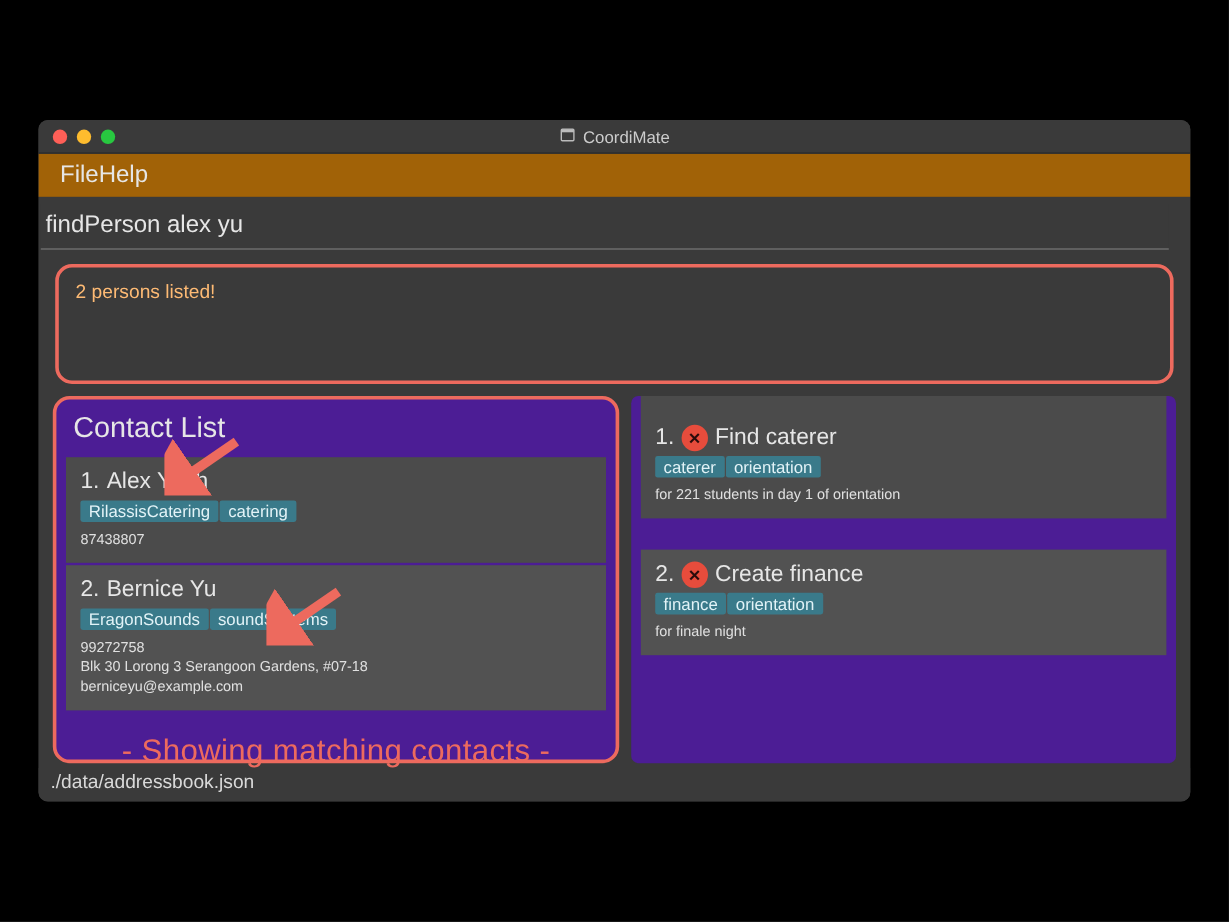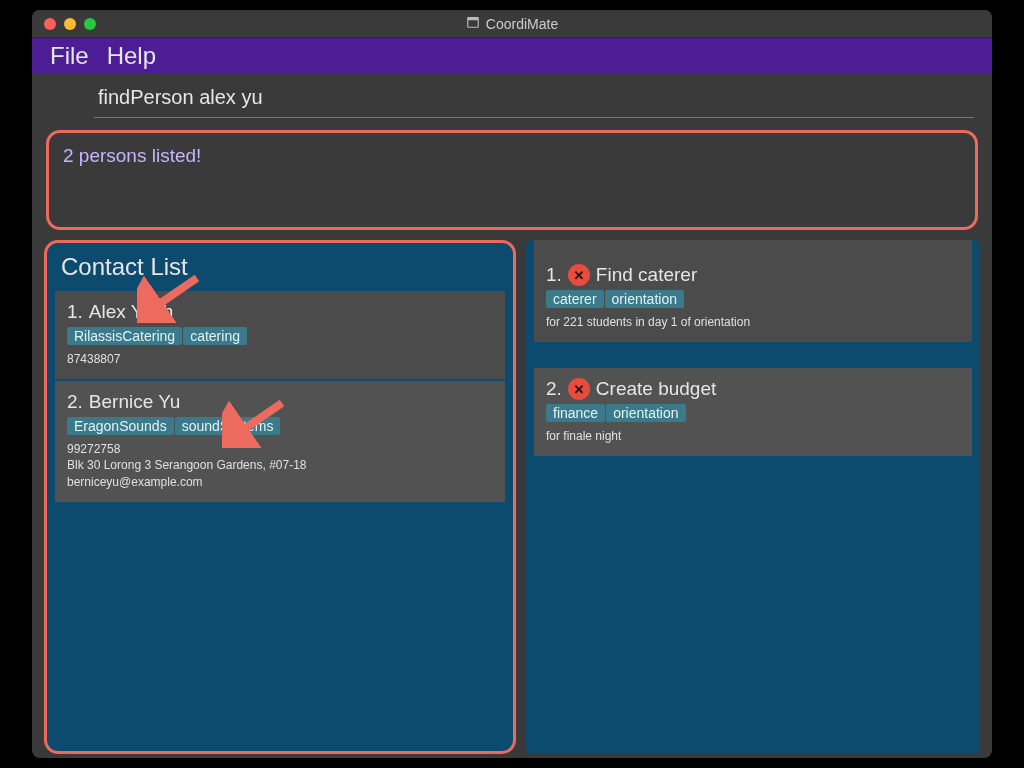--- a/index.html
+++ b/index.html
@@ -7,21 +7,21 @@
   body {
     font-family: -apple-system, BlinkMacSystemFont, "Segoe UI", Arial, sans-serif;
     background: #000;
     display: flex;
     align-items: center;
     justify-content: center;
     color: #e6e6e6;
   }
   .window {
     width: 960px;
-    height: 748px;
+    height: 568px;
     background: #3a3a3a;
     border-radius: 8px;
     overflow: hidden;
     display: flex;
     flex-direction: column;
     position: relative;
   }
   .titlebar {
     height: 28px;
     background: #3a3a3a;
@@ -49,58 +49,56 @@
     align-items: center;
     justify-content: center;
     gap: 6px;
     pointer-events: none;
   }
   .title-center svg { width: 14px; height: 14px; }
   .menubar {
     height: 36px;
     display: flex;
     align-items: center;
-    gap: 18px;
     padding: 0 18px;
-    background: #4c1d95;
-    font-size: 24px;
+    background: #a16207;
+    font-size: 20px;
   }
   .menubar span { color: #e6e6e6; cursor: default; }
   .cmd-container {
-    padding: 6px 18px 2px 14px;
-    margin-left: 48px;
+    padding: 6px 18px 2px 2px;
   }
   .cmd-input {
     width: 100%;
     background: #3a3a3a;
     border: none;
     border-bottom: 1px solid #777;
     color: #e6e6e6;
     font-size: 20px;
     padding: 6px 4px 8px 4px;
     outline: none;
   }
   .result-outer {
     margin: 10px 14px 2px 14px;
     border: 3px solid #ed6a5e;
     border-radius: 14px;
     padding: 12px 14px;
     min-height: 100px;
   }
-  .result-text { font-size: 19px; color: #c4b5fd; }
+  .result-text { font-size: 16px; color: #fdba74; }
   .panels {
     display: flex;
     flex: 1;
     gap: 10px;
     padding: 8px 12px 4px 12px;
     min-height: 0;
   }
   .panel {
     flex: 1;
-    background: #0c4a6e;
+    background: #4c1d95;
     border-radius: 6px;
     display: flex;
     flex-direction: column;
     position: relative;
     min-height: 0;
   }
   .panel.left {
     border: 3px solid #ed6a5e;
     border-radius: 14px;
     padding: 4px 6px 6px 6px;
@@ -223,20 +221,21 @@
           <div class="tags">
             <span class="tag">EragonSounds</span>
             <span class="tag">soundSystems</span>
           </div>
           <div class="meta">99272758</div>
           <div class="meta">Blk 30 Lorong 3 Serangoon Gardens, #07-18</div>
           <div class="meta">berniceyu@example.com</div>
         </div>
 
       </div>
+      <div class="caption">- Showing matching contacts -</div>
 
       <svg class="arrow" style="left:90px; top:30px;" width="70" height="50" viewBox="0 0 70 50">
         <defs>
             <marker id="ah1" markerWidth="8" markerHeight="8" refX="2" refY="4" orient="auto">
               <path d="M0,0 L8,4 L0,8 Z" fill="#ed6a5e"></path>
             </marker>
           </defs>
         <line x1="60" y1="5" x2="12" y2="38" stroke="#ed6a5e" stroke-width="8" marker-end="url(#ah1)"></line>
       </svg>
       <svg class="arrow" style="left:175px; top:155px;" width="70" height="50" viewBox="0 0 70 50">
@@ -264,28 +263,31 @@
           </div>
           <div class="meta">for 221 students in day 1 of orientation</div>
         </div>
 
         <div style="height:24px"></div>
 
         <div class="card alt">
           <div class="row1">
             <span>2.</span>
             <span class="x-icon"></span>
-            <span>Create budget</span>
+            <span>Create finance</span>
           </div>
           <div class="tags">
             <span class="tag">finance</span>
             <span class="tag">orientation</span>
           </div>
           <div class="meta">for finale night</div>
         </div>
 
       </div>
     </div>
 
   </div>
 
+  <div class="status">
+    <span>./data/addressbook.json</span>
+  </div>
 
 </div>
 
 </body></html>

